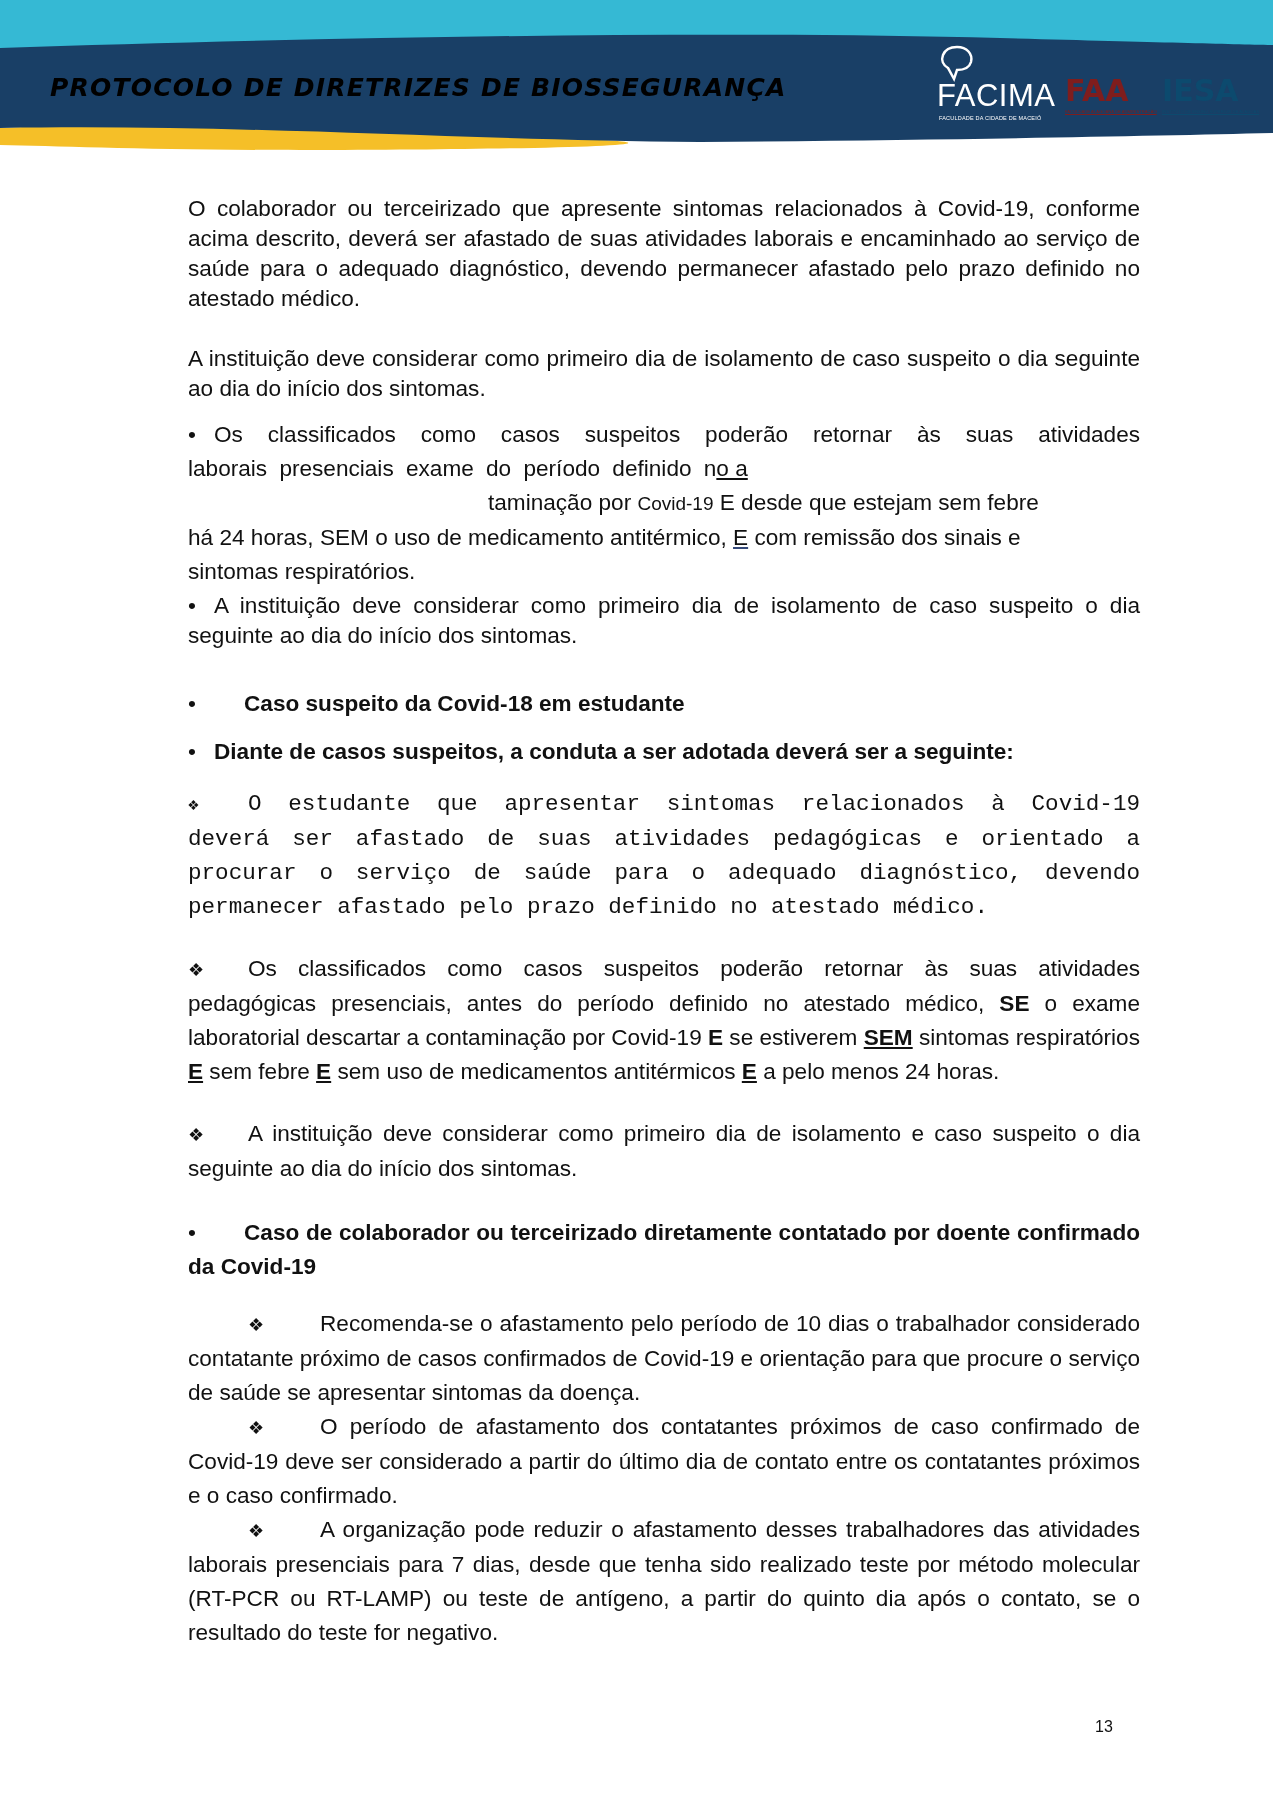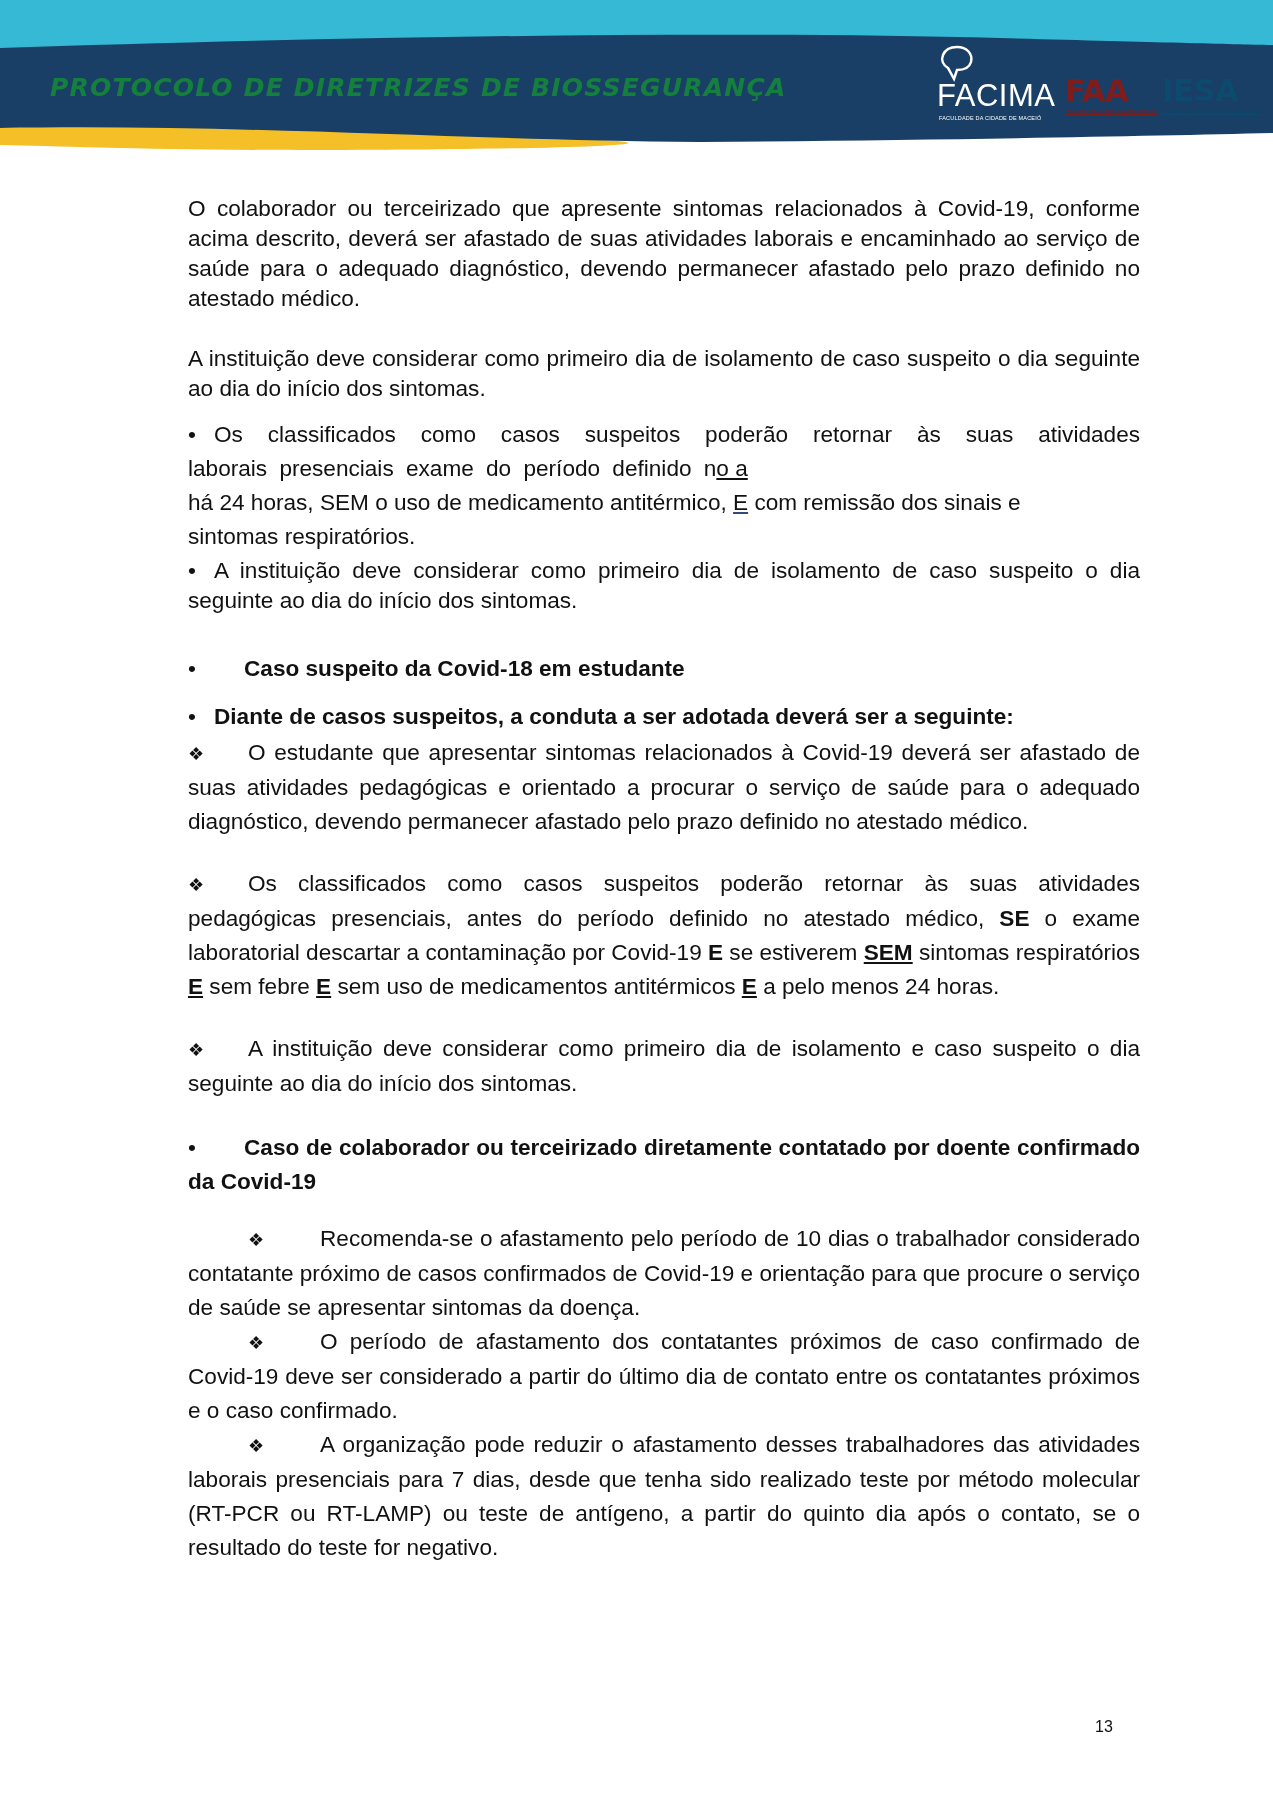--- a/index.html
+++ b/index.html
@@ -1,20 +1,20 @@
 <!DOCTYPE html>
 <html><head>
 <meta charset="utf-8">
 <style>
   html, body { margin: 0; padding: 0; background: #ffffff; }
   body { width: 1273px; height: 1800px; position: relative; overflow: hidden;
          font-family: "Liberation Sans", sans-serif; color: #111; }
   .header { position: absolute; left: 0; top: 0; width: 1273px; height: 150px; }
   .header svg { position: absolute; left: 0; top: 0; }
-  .header-title { position: absolute; left: 50px; top: 73px; color: #15803d;
+  .header-title { position: absolute; left: 50px; top: 73px; color: #000000;
                   font-family: "DejaVu Sans", sans-serif; font-weight: bold; font-style: italic;
                   font-size: 25px; letter-spacing: 1.2px; white-space: nowrap; }
   .logo-facima { position: absolute; left: 937px; top: 44px; width: 120px; color: #fff; }
   .facima-word { position: absolute; left: 0; top: 34px; font-family: "Liberation Sans", sans-serif;
                  font-size: 31px; letter-spacing: 0.5px; white-space: nowrap; }
   .facima-sub { position: absolute; left: 2px; top: 71px; font-size: 5.5px; white-space: nowrap; letter-spacing: 0.2px; }
   .facima-bubble { position: absolute; left: 40px; top: 0px; }
   .logo-faa { position: absolute; left: 1065px; top: 76px; color: #7f1d1d; }
   .logo-iesa { position: absolute; left: 1162px; top: 76px; color: #0c4a6e; }
   .big-logo { font-family: "DejaVu Sans", sans-serif; font-weight: bold; font-size: 30px; letter-spacing: 0px; white-space: nowrap; line-height: 1; }
@@ -65,37 +65,40 @@
   <p class="p" style="margin-top:30px;">A instituição deve considerar como primeiro dia de isolamento de caso suspeito o dia seguinte ao dia do início dos sintomas.</p>
 
   <div style="margin-top:14px; line-height:34px;">
     <div class="p">
       <span class="bullet-dot">•</span><span style="display:inline-block; width:926px; text-align:justify; text-align-last:justify;">Os classificados como casos suspeitos poderão retornar às suas atividades</span>
     </div>
     <div class="p">
       <span style="word-spacing:6px;">laborais presenciais exame do período definido n</span><span class="u">o a</span>
     </div>
     <div class="p">
+      <span class="hidden-gap"></span><span>taminação por </span><span class="covid-small">Covid-19</span><span> E desde que estejam sem febre</span>
+    </div>
+    <div class="p">
       <span>há 24 horas, SEM o uso de medicamento antitérmico, </span><span class="u" style="text-decoration-color:#34497a;">E</span><span> com remissão dos sinais e</span>
     </div>
     <div class="p">sintomas respiratórios.</div>
   </div>
 
   <div class="p" style="margin-top:2px;">
     <span class="bullet-dot">•</span><span>A instituição deve considerar como primeiro dia de isolamento de caso suspeito o dia seguinte ao dia do início dos sintomas.</span>
   </div>
 
   <div class="p bold" style="margin-top:38px;">
     <span style="display:inline-block; width:56px; font-weight:normal;">•</span><span>Caso suspeito da Covid-18 em estudante</span>
   </div>
   <div class="p bold" style="margin-top:18px;">
     <span class="bullet-dot" style="font-weight:normal;">•</span><span>Diante de casos suspeitos, a conduta a ser adotada deverá ser a seguinte:</span>
   </div>
 
-  <div class="p" style="margin-top:4px; line-height:34px;">
+  <div class="p" style="margin-top:20px; line-height:34px;font-family:Liberation Mono, monospace;">
     <span class="diamond">❖</span><span>O estudante que apresentar sintomas relacionados à Covid-19 deverá ser afastado de suas atividades pedagógicas e orientado a procurar o serviço de saúde para o adequado diagnóstico, devendo permanecer afastado pelo prazo definido no atestado médico.</span>
   </div>
 
   <div class="p" style="margin-top:28px; line-height:34px;">
     <span class="diamond">❖</span><span>Os classificados como casos suspeitos poderão retornar às suas atividades pedagógicas presenciais, antes do período definido no atestado médico, </span><span class="bold">SE</span><span> o exame laboratorial descartar a contaminação por Covid-19 </span><span class="bold">E</span><span> se estiverem </span><span class="bold u">SEM</span><span> sintomas respiratórios </span><span class="bold u">E</span><span> sem febre </span><span class="bold u">E</span><span> sem uso de medicamentos antitérmicos </span><span class="bold u">E</span><span> a pelo menos 24 horas.</span>
   </div>
 
   <div class="p" style="margin-top:28px; line-height:34px;">
     <span class="diamond">❖</span><span>A instituição deve considerar como primeiro dia de isolamento e caso suspeito o dia seguinte ao dia do início dos sintomas.</span>
   </div>

